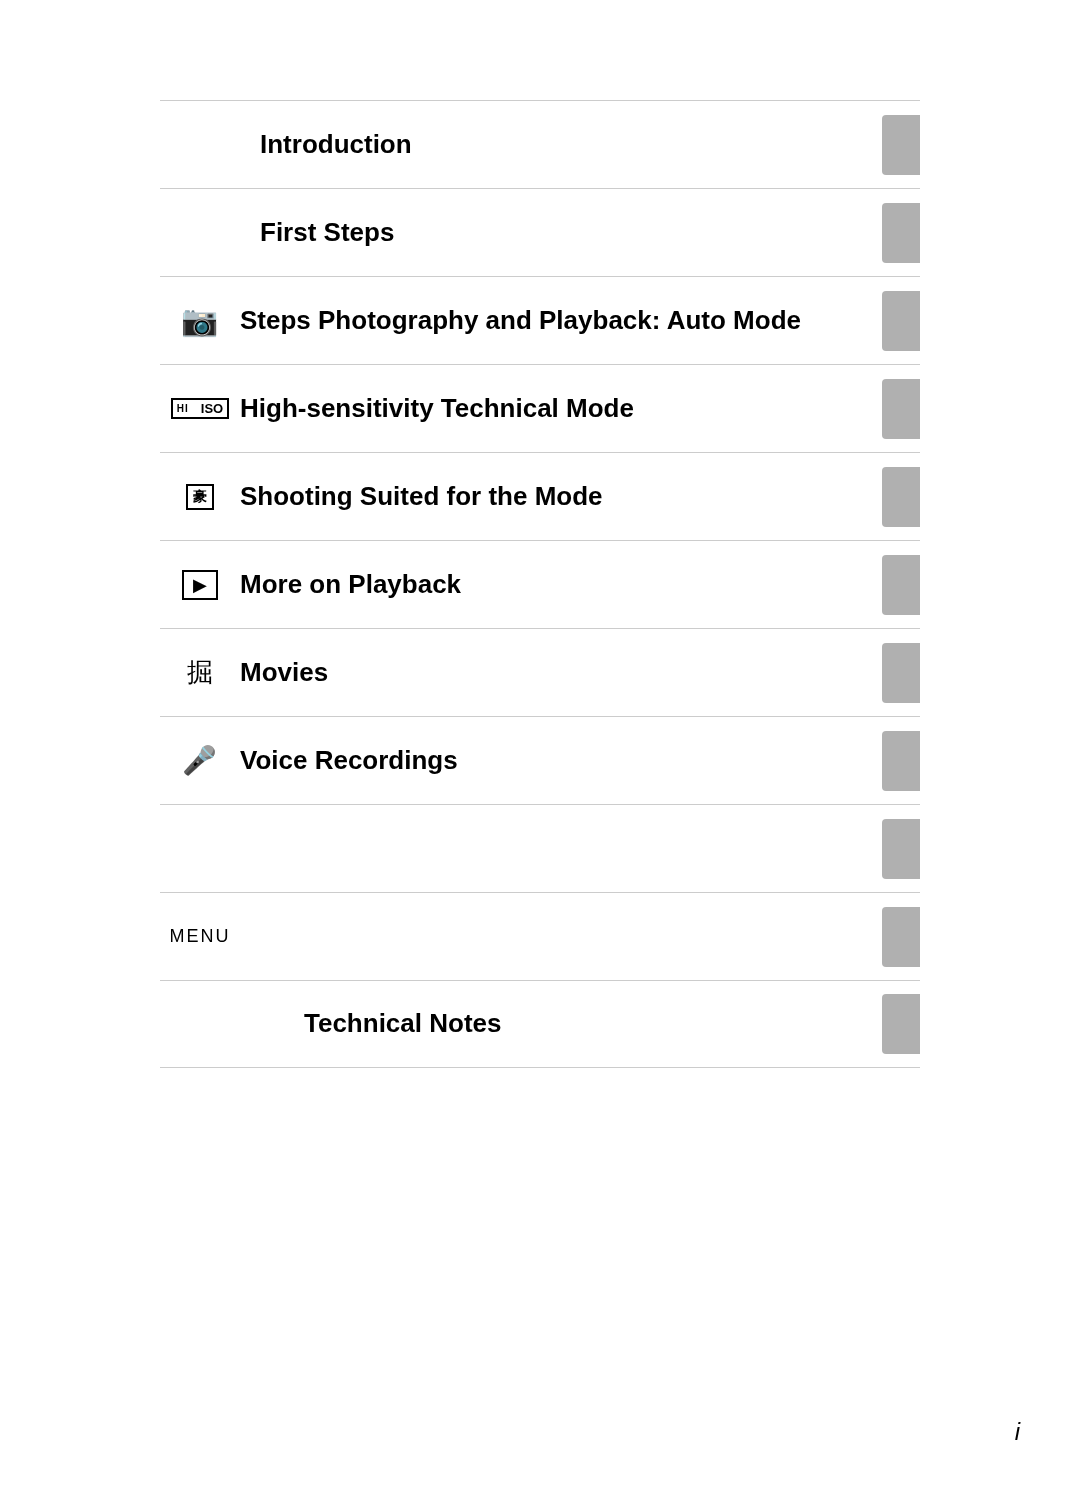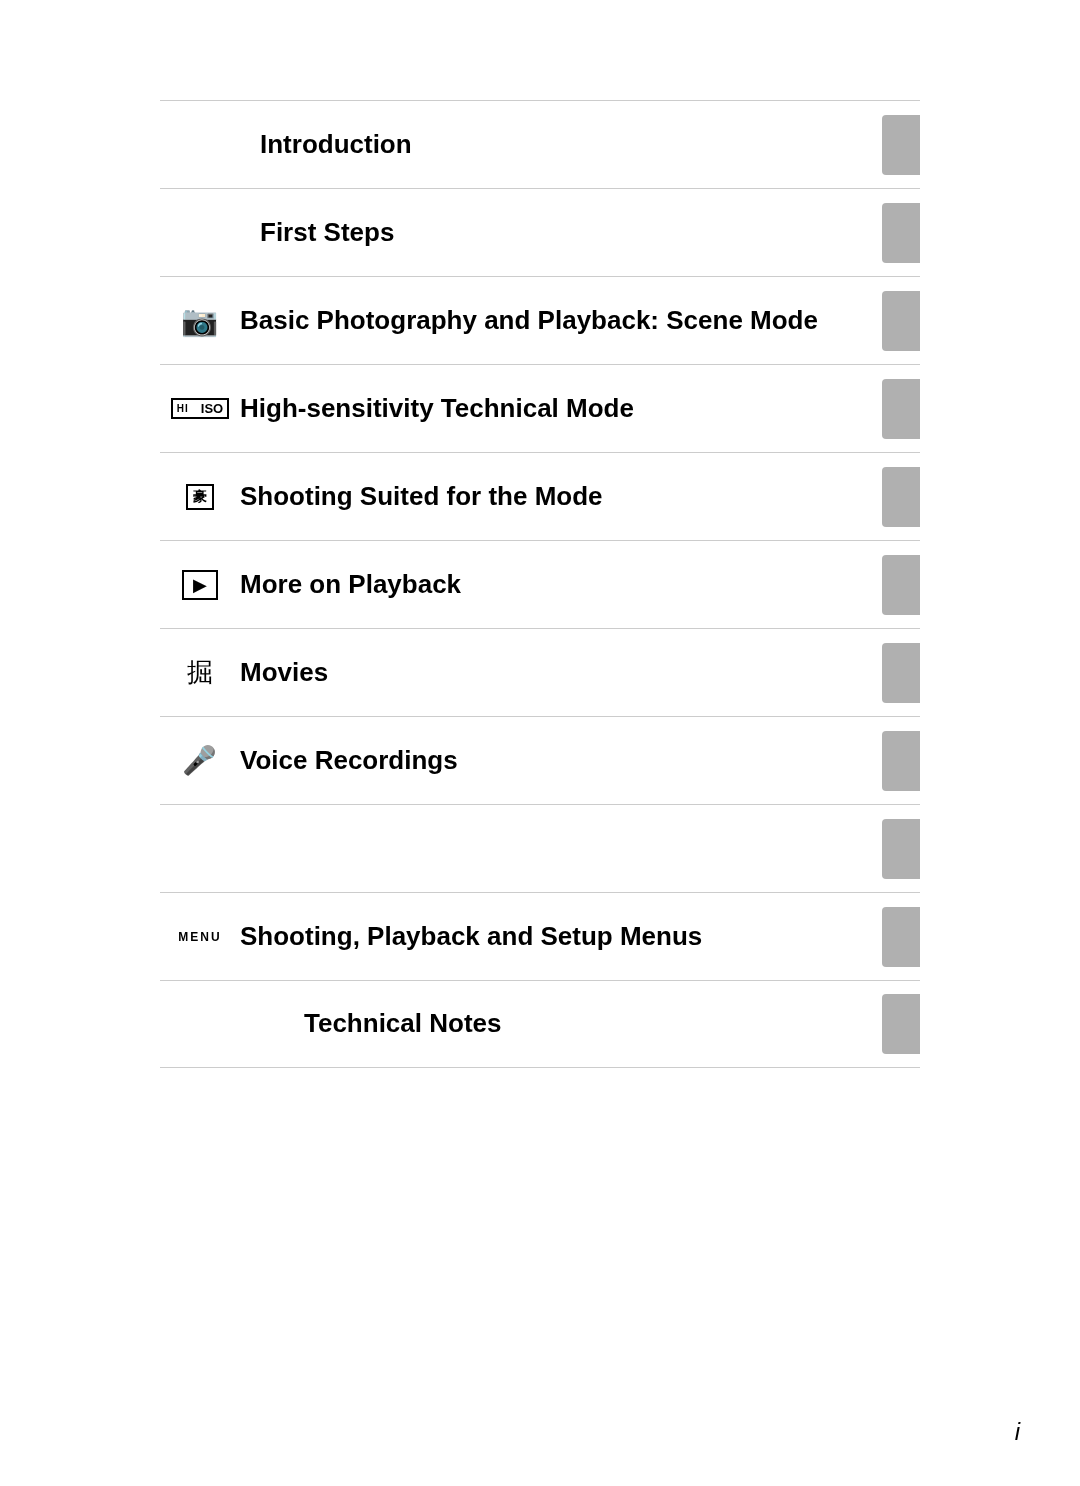--- a/index.html
+++ b/index.html
@@ -120,22 +120,22 @@
 
     .movie-icon {
       font-size: 26px;
     }
 
     .mic-icon {
       font-size: 28px;
     }
 
     .menu-text {
-      font-size: 12px;
-      font-weight: 700;
+      font-size: 18px;
+      font-weight: 400;
       letter-spacing: 2px;
       font-style: normal;
       text-transform: uppercase;
     }
 
     .page-number {
       position: absolute;
       bottom: 40px;
       right: 60px;
       font-size: 24px;
@@ -158,21 +158,21 @@
     <div class="toc-row">
       <div class="toc-icon-cell"></div>
       <div class="toc-label no-icon">First Steps</div>
       <div class="toc-tab"></div>
     </div>
 
     <div class="toc-row">
       <div class="toc-icon-cell">
         <span class="icon-camera">📷</span>
       </div>
-      <div class="toc-label">Basic Photography and Playback: Scene Mode</div>
+      <div class="toc-label">Steps Photography and Playback: Auto Mode</div>
       <div class="toc-tab"></div>
     </div>
 
     <div class="toc-row">
       <div class="toc-icon-cell">
         <div class="iso-box">
           <span class="hi">HI</span>
           <span class="iso">ISO</span>
         </div>
       </div>
@@ -216,21 +216,20 @@
 
     <div class="toc-row">
       <div class="toc-icon-cell"></div>
       <div class="toc-tab"></div>
     </div>
 
     <div class="toc-row">
       <div class="toc-icon-cell">
         <span class="menu-text">MENU</span>
       </div>
-      <div class="toc-label">Shooting, Playback and Setup Menus</div>
       <div class="toc-tab"></div>
     </div>
 
     <div class="toc-row">
       <div class="toc-icon-cell"></div>
       <div class="toc-label no-icon">Technical Notes</div>
       <div class="toc-tab"></div>
     </div>
 
   </div>

